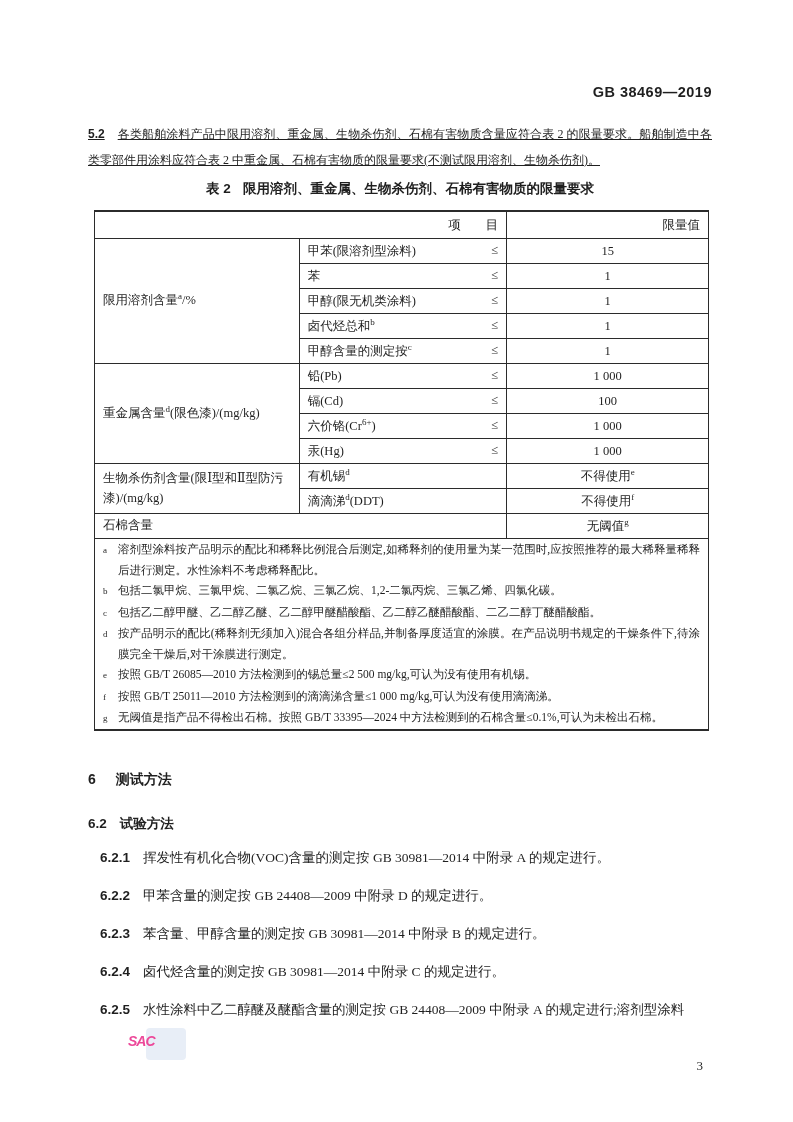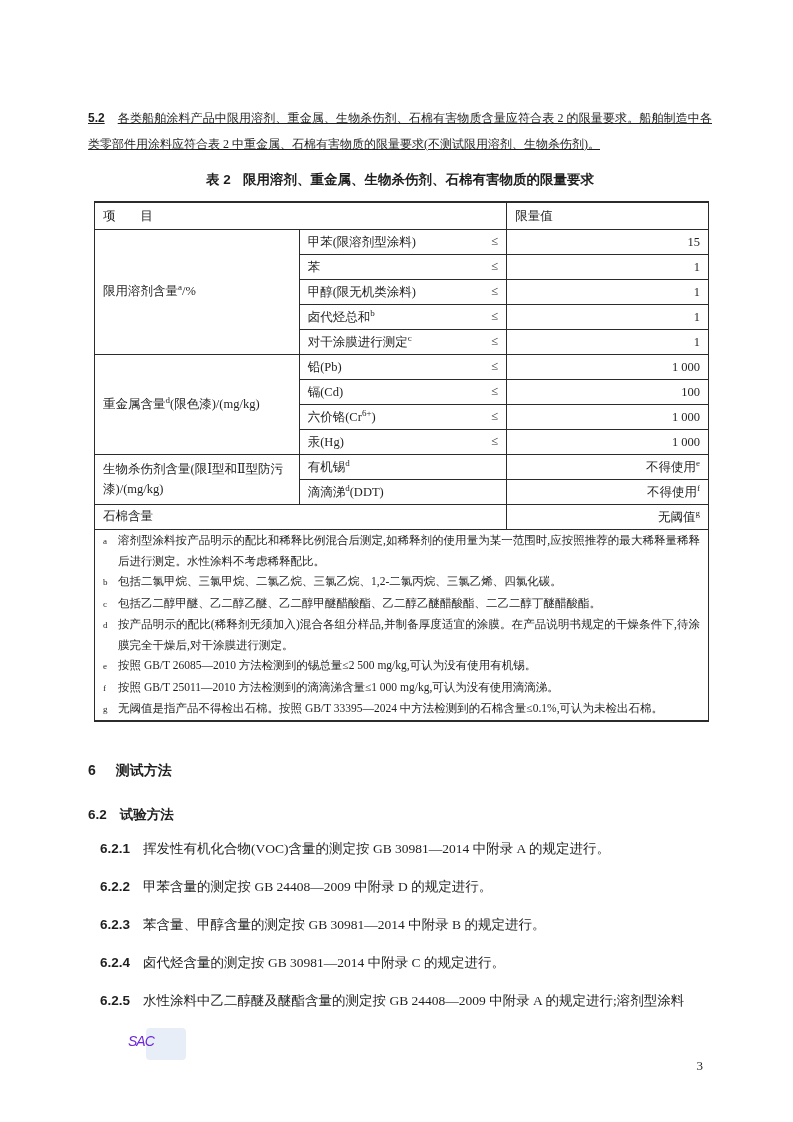--- a/index.html
+++ b/index.html
@@ -6,32 +6,32 @@
   body{width:793px;height:1122px;font-family:"Liberation Serif","DejaVu Serif",serif;color:#1f1f1f;}
   .page{position:relative;width:793px;height:1122px;overflow:hidden;background:#fff;}
   .content{position:absolute;left:88px;top:84px;width:624px;}
 
   .doc-header{text-align:right;font-family:"Liberation Sans","DejaVu Sans",sans-serif;
     font-weight:bold;font-size:14.5px;letter-spacing:.5px;}
 
   .clause{margin:21px 0 0 0;font-size:12px;line-height:26px;text-align:justify;text-decoration:underline;}
   .num{font-family:"Liberation Sans","DejaVu Sans",sans-serif;font-weight:bold;margin-right:13px;}
 
-  .table-title{margin-top:14px;text-align:center;font-weight:bold;font-size:13.5px;
+  .table-title{margin-top:7px;text-align:center;font-weight:bold;font-size:13.5px;
     font-family:"Liberation Sans","DejaVu Sans",sans-serif;}
   .table-title .tt-label{margin-right:12px;}
 
   table.t2{width:615px;margin:12px 0 0 6px;border-collapse:collapse;
     border-top:2.5px solid #2b2b2b;border-bottom:2.5px solid #2b2b2b;font-size:12.5px;}
   table.t2 td{border:1px solid #2b2b2b;padding:0 8px;height:24px;vertical-align:middle;}
-  table.t2 tr.thead td{height:26px;text-align:left;}
+  table.t2 tr.thead td{height:26px;text-align:right;}
   td.group-label{line-height:1.55;padding:2px 8px;}
   td.item-cell{padding-right:12px;}
   td.item-cell .le{float:right;}
-  td.value-cell{text-align:right;}
+  td.value-cell{text-align:center;}
   sup{font-size:9px;line-height:0;}
 
   td.notes-cell{padding:5px 10px 7px 10px;}
   .note{display:flex;font-size:11.5px;line-height:20.5px;}
   .note-marker{flex:none;width:15px;font-size:9px;padding-top:1px;text-align:left;}
   .note-text{flex:1;text-align:justify;}
 
   .sec-h{margin:40px 0 0 0;font-size:14px;font-weight:bold;
     font-family:"Liberation Sans","DejaVu Sans",sans-serif;}
   .sec-h .num{margin-right:20px;}
@@ -39,28 +39,31 @@
     font-family:"Liberation Sans","DejaVu Sans",sans-serif;}
   .sub-h .num{margin-right:13px;}
   .body-para{margin:16px 0 0 0;font-size:13.5px;line-height:26px;text-indent:2em;text-align:justify;}
   .clause-item{margin:12px;font-size:13.5px;line-height:26px;text-align:justify;}
   .items-block{margin-top:8px;}
 
   .page-number{position:absolute;right:90px;top:1058px;font-size:13px;}
   .watermark{position:absolute;left:128px;top:1028px;width:62px;height:36px;}
   .wm-box{position:absolute;right:4px;top:0;width:40px;height:32px;background:#e8eef7;border-radius:4px;}
   .wm-text{position:absolute;left:0;top:5px;font-family:"Liberation Sans","DejaVu Sans",sans-serif;
-    font-style:italic;font-weight:normal;font-size:14px;color:#6d28d9;letter-spacing:-1px;}
+    font-style:italic;font-weight:bold;font-size:14px;color:#ec4899;letter-spacing:-1px;}
 </style>
 </head>
 <body>
 
 <div class="page">
   <div class="content">
 
+    <div class="doc-header">
+      <span>GB 38469—2019</span>
+    </div>
 
     <p class="clause"><span class="num">5.2</span><span>各类船舶涂料产品中限用溶剂、重金属、生物杀伤剂、石棉有害物质含量应符合表 2 的限量要求。船舶制造中各类零部件用涂料应符合表 2 中重金属、石棉有害物质的限量要求(不测试限用溶剂、生物杀伤剂)。</span></p>
 
     <div class="table-title">
       <span class="tt-label">表 2</span><span>限用溶剂、重金属、生物杀伤剂、石棉有害物质的限量要求</span>
     </div>
 
     <table class="t2">
       <colgroup>
         <col style="width:205px">
@@ -84,21 +87,21 @@
       </tr>
       <tr>
         <td class="item-cell"><span class="le">≤</span><span>甲醇(限无机类涂料)</span></td>
         <td class="value-cell">1</td>
       </tr>
       <tr>
         <td class="item-cell"><span class="le">≤</span><span>卤代烃总和</span><sup>b</sup></td>
         <td class="value-cell">1</td>
       </tr>
       <tr>
-        <td class="item-cell"><span class="le">≤</span><span>对干涂膜进行测定</span><sup>c</sup></td>
+        <td class="item-cell"><span class="le">≤</span><span>甲醇含量的测定按</span><sup>c</sup></td>
         <td class="value-cell">1</td>
       </tr>
 
       <tr>
         <td class="group-label" rowspan="4"><span>重金属含量</span><sup>d</sup><span>(限色漆)/(mg/kg)</span></td>
         <td class="item-cell"><span class="le">≤</span><span>铅(Pb)</span></td>
         <td class="value-cell">1 000</td>
       </tr>
       <tr>
         <td class="item-cell"><span class="le">≤</span><span>镉(Cd)</span></td>

